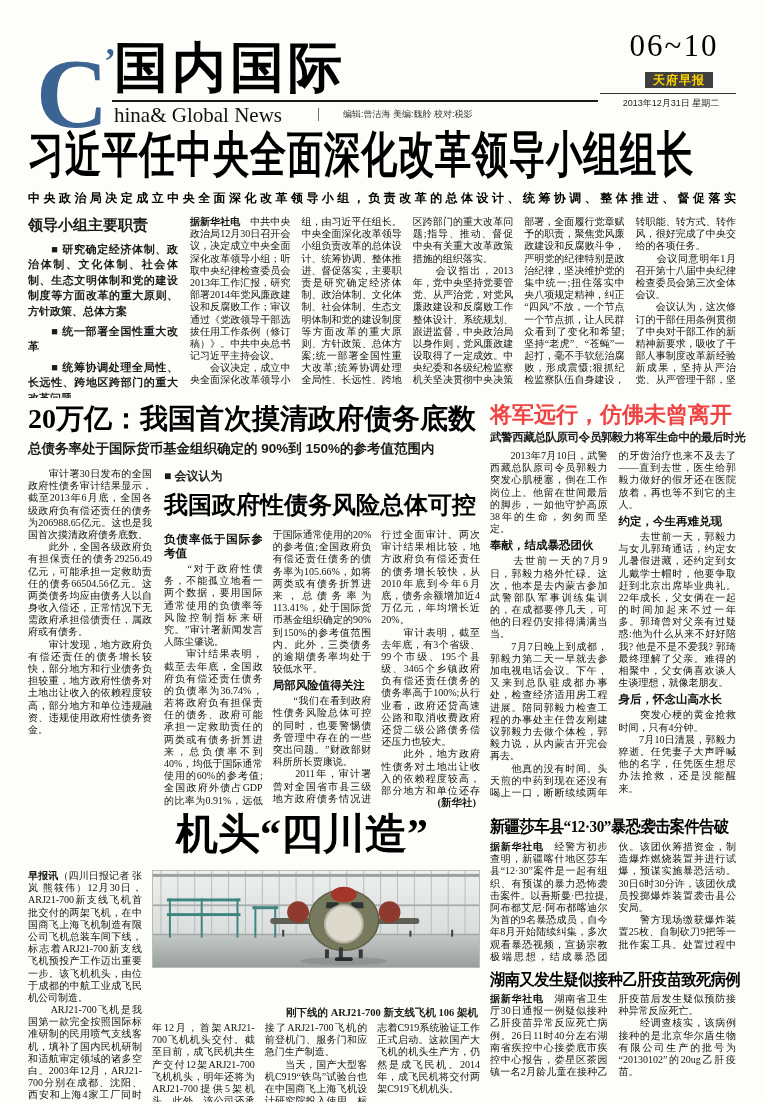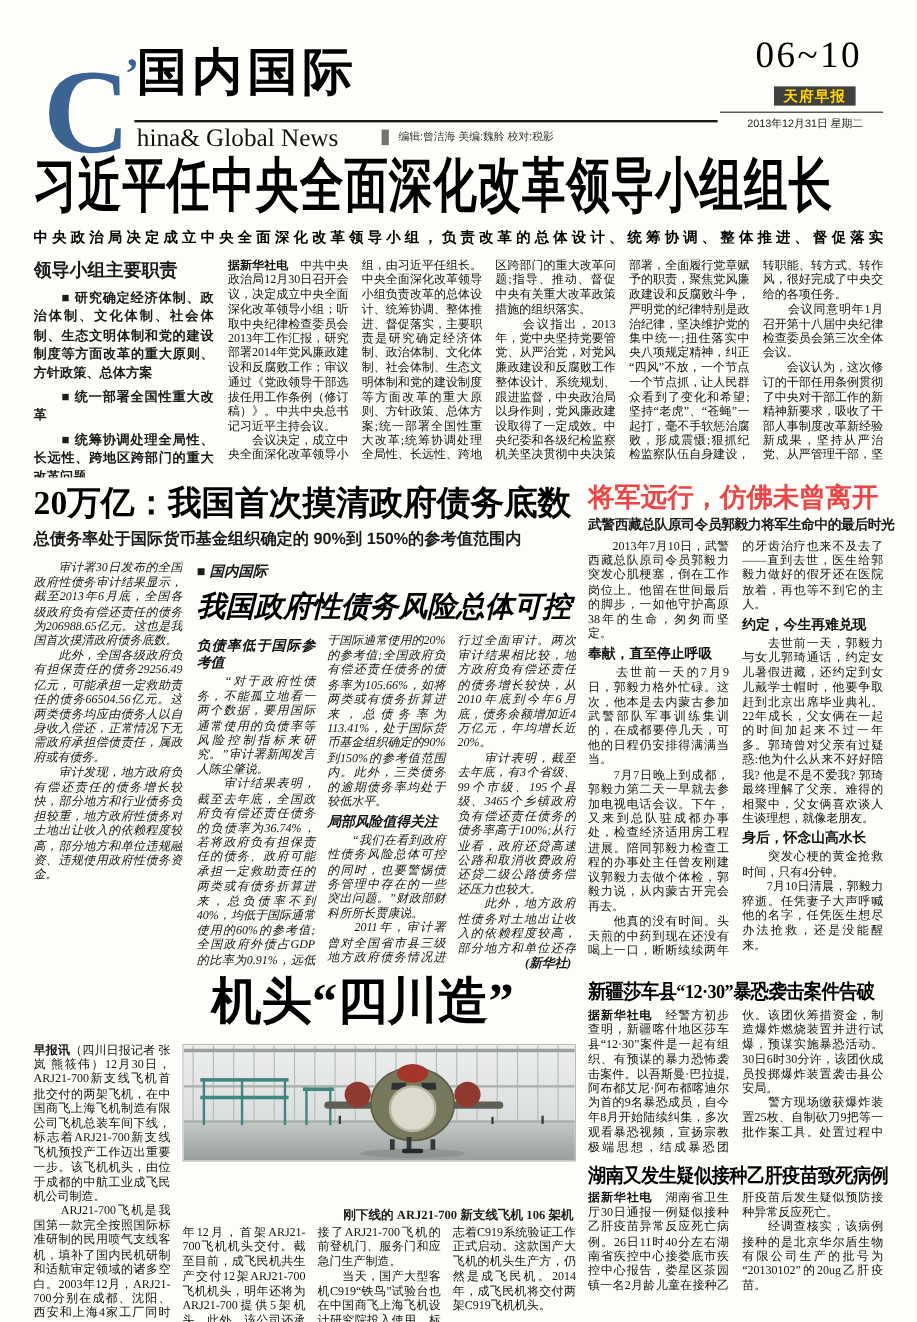--- a/index.html
+++ b/index.html
@@ -8,26 +8,26 @@
     position:relative; width:764px; height:1102px; margin:0 auto;
     background:#fdfdfa; overflow:hidden; color:#1b1b1b;
     font-family:"Liberation Serif","DejaVu Serif",serif;
   }
   .sans { font-family:"Liberation Sans","DejaVu Sans",sans-serif; }
 
   
   #logo-c { position:absolute; left:36px; top:44px; font-size:100px; line-height:1;
             color:#3b6492; font-weight:bold; }
   #logo-tick { position:absolute; left:104px; top:40px; font-size:36px; font-weight:bold; color:#3b6492; }
-  #section-title { position:absolute; left:114px; top:32px; font-size:42px; font-weight:900;
+  #section-title { position:absolute; left:114px; top:32px; font-size:54px; font-weight:900;
                    letter-spacing:4px; color:#000; }
   #title-rule { position:absolute; left:112px; top:100px; width:486px; height:2px; background:#1a1a1a; }
   #section-en { position:absolute; left:114px; top:103px; font-size:21px; color:#111; }
   #credits { position:absolute; left:318px; top:108px; font-size:9px; color:#333;
-             border-left:6px solid #737373; padding-left:8px; }
+             border-left:1px solid #737373; padding-left:24px; }
   #page-range { position:absolute; left:612px; top:28px; width:124px; text-align:center;
                 font-size:31px; letter-spacing:2px; color:#000; }
   #paper-badge { position:absolute; left:645px; top:72px; width:68px; height:16px;
                  background:#404040; color:#ffd400; font-size:12px; font-weight:bold;
                  text-align:center; line-height:16px; letter-spacing:1px; }
   #right-rule { position:absolute; left:600px; top:93px; width:136px; height:1px; background:#333; }
   #date-line { position:absolute; left:606px; top:97px; width:130px; text-align:center;
                font-size:9px; color:#222; }
 
   
@@ -43,21 +43,21 @@
   .sb-item { font-size:11px; font-weight:bold; line-height:1.4; text-align:justify; margin-bottom:5px; }
   .bodytxt { font-size:10px; line-height:1.22; text-align:justify; color:#111; }
   .bodytxt p { margin:0; }
   .bodytxt b { font-weight:bold; }
   .lead-cols { flex:1; column-count:5; column-gap:11px; height:182px; overflow:hidden; }
 
   
   #debt-headline { position:absolute; left:28px; top:400px; width:452px; white-space:nowrap;
                    font-size:28px; font-weight:900; color:#000; }
   #debt-deck { position:absolute; left:28px; top:440px; width:445px; font-size:13.5px; font-weight:bold; }
-  #debt-body { position:absolute; left:28px; top:468px; width:452px; height:342px; display:flex; overflow:hidden;font-style:italic; }
+  #debt-body { position:absolute; left:28px; top:468px; width:452px; height:342px; display:flex; overflow:hidden; }
   .debt-left { width:124px; flex:none; height:342px; overflow:hidden; }
   .analysis { flex:1; margin-left:12px; position:relative; }
   .ana-kicker { font-size:12px; font-weight:900; }
   .ana-headline { font-size:24px; font-weight:900; margin:4px 0 8px; color:#000; }
   .ana-cols { column-count:3; column-gap:10px; height:278px; overflow:hidden; }
   .sub-head { font-size:11.5px; font-weight:900; margin:3px 0 3px;
               font-family:"Liberation Sans","DejaVu Sans",sans-serif; }
   .ana-byline { position:absolute; right:4px; bottom:0; font-size:10.5px; font-weight:bold; }
 
   
@@ -133,41 +133,41 @@
   <div id="debt-headline">20万亿：我国首次摸清政府债务底数</div>
   <div id="debt-deck" class="sans">总债务率处于国际货币基金组织确定的 90%到 150%的参考值范围内</div>
 
   <div id="debt-body">
     <div class="debt-left bodytxt">
       <p>　　审计署30日发布的全国政府性债务审计结果显示，截至2013年6月底，全国各级政府负有偿还责任的债务为206988.65亿元。这也是我国首次摸清政府债务底数。</p>
       <p>　　此外，全国各级政府负有担保责任的债务29256.49亿元，可能承担一定救助责任的债务66504.56亿元。这两类债务均应由债务人以自身收入偿还，正常情况下无需政府承担偿债责任，属政府或有债务。</p>
       <p>　　审计发现，地方政府负有偿还责任的债务增长较快，部分地方和行业债务负担较重，地方政府性债务对土地出让收入的依赖程度较高，部分地方和单位违规融资、违规使用政府性债务资金。</p>
     </div>
     <div class="analysis">
-      <div class="ana-kicker sans">■ 国内国际</div>
+      <div class="ana-kicker sans">■ 会议认为</div>
       <div class="ana-headline sans">我国政府性债务风险总体可控</div>
       <div class="ana-cols bodytxt">
         <div class="sub-head">负债率低于国际参考值</div>
         <p>　　“对于政府性债务，不能孤立地看一两个数据，要用国际通常使用的负债率等风险控制指标来研究。”审计署新闻发言人陈尘肇说。</p>
         <p>　　审计结果表明，截至去年底，全国政府负有偿还责任债务的负债率为36.74%，若将政府负有担保责任的债务、政府可能承担一定救助责任的两类或有债务折算进来，总负债率不到40%，均低于国际通常使用的60%的参考值;全国政府外债占GDP的比率为0.91%，远低于国际通常使用的20%的参考值;全国政府负有偿还责任债务的债务率为105.66%，如将两类或有债务折算进来，总债务率为113.41%，处于国际货币基金组织确定的90%到150%的参考值范围内。此外，三类债务的逾期债务率均处于较低水平。</p>
         <div class="sub-head">局部风险值得关注</div>
         <p>　　“我们在看到政府性债务风险总体可控的同时，也要警惕债务管理中存在的一些突出问题。”财政部财科所所长贾康说。</p>
         <p>　　2011年，审计署曾对全国省市县三级地方政府债务情况进行过全面审计。两次审计结果相比较，地方政府负有偿还责任的债务增长较快，从2010年底到今年6月底，债务余额增加近4万亿元，年均增长近20%。</p>
         <p>　　审计表明，截至去年底，有3个省级、99个市级、195个县级、3465个乡镇政府负有偿还责任债务的债务率高于100%;从行业看，政府还贷高速公路和取消收费政府还贷二级公路债务偿还压力也较大。</p>
         <p>　　此外，地方政府性债务对土地出让收入的依赖程度较高，部分地方和单位还存在违规融资、违规使用政府性债务资金等问题，也容易形成局部风险。</p>
       </div>
       <div class="ana-byline">(新华社)</div>
     </div>
   </div>
 
   <div id="gen-headline">将军远行，仿佛未曾离开</div>
   <div id="gen-deck" class="sans">武警西藏总队原司令员郭毅力将军生命中的最后时光</div>
   <div id="gen-body" class="bodytxt">
     <p>　　2013年7月10日，武警西藏总队原司令员郭毅力突发心肌梗塞，倒在工作岗位上。他留在世间最后的脚步，一如他守护高原38年的生命，匆匆而坚定。</p>
-    <div class="sub-head">奉献，直至停止呼吸</div>
+    <div class="sub-head">奉献，结成暴恐团伙</div>
     <p>　　去世前一天的7月9日，郭毅力格外忙碌。这次，他本是去内蒙古参加武警部队军事训练集训的，在成都要停几天，可他的日程仍安排得满满当当。</p>
     <p>　　7月7日晚上到成都，郭毅力第二天一早就去参加电视电话会议。下午，又来到总队驻成都办事处，检查经济适用房工程进展。陪同郭毅力检查工程的办事处主任曾友刚建议郭毅力去做个体检，郭毅力说，从内蒙古开完会再去。</p>
     <p>　　他真的没有时间。头天煎的中药到现在还没有喝上一口，断断续续两年的牙齿治疗也来不及去了——直到去世，医生给郭毅力做好的假牙还在医院放着，再也等不到它的主人。</p>
     <div class="sub-head">约定，今生再难兑现</div>
     <p>　　去世前一天，郭毅力与女儿郭琦通话，约定女儿暑假进藏，还约定到女儿戴学士帽时，他要争取赶到北京出席毕业典礼。22年成长，父女俩在一起的时间加起来不过一年多。郭琦曾对父亲有过疑惑:他为什么从来不好好陪我? 他是不是不爱我? 郭琦最终理解了父亲。难得的相聚中，父女俩喜欢谈人生谈理想，就像老朋友。</p>
     <div class="sub-head">身后，怀念山高水长</div>
     <p>　　突发心梗的黄金抢救时间，只有4分钟。</p>
     <p>　　7月10日清晨，郭毅力猝逝。任凭妻子大声呼喊他的名字，任凭医生想尽办法抢救，还是没能醒来。</p>
 
   </div>

